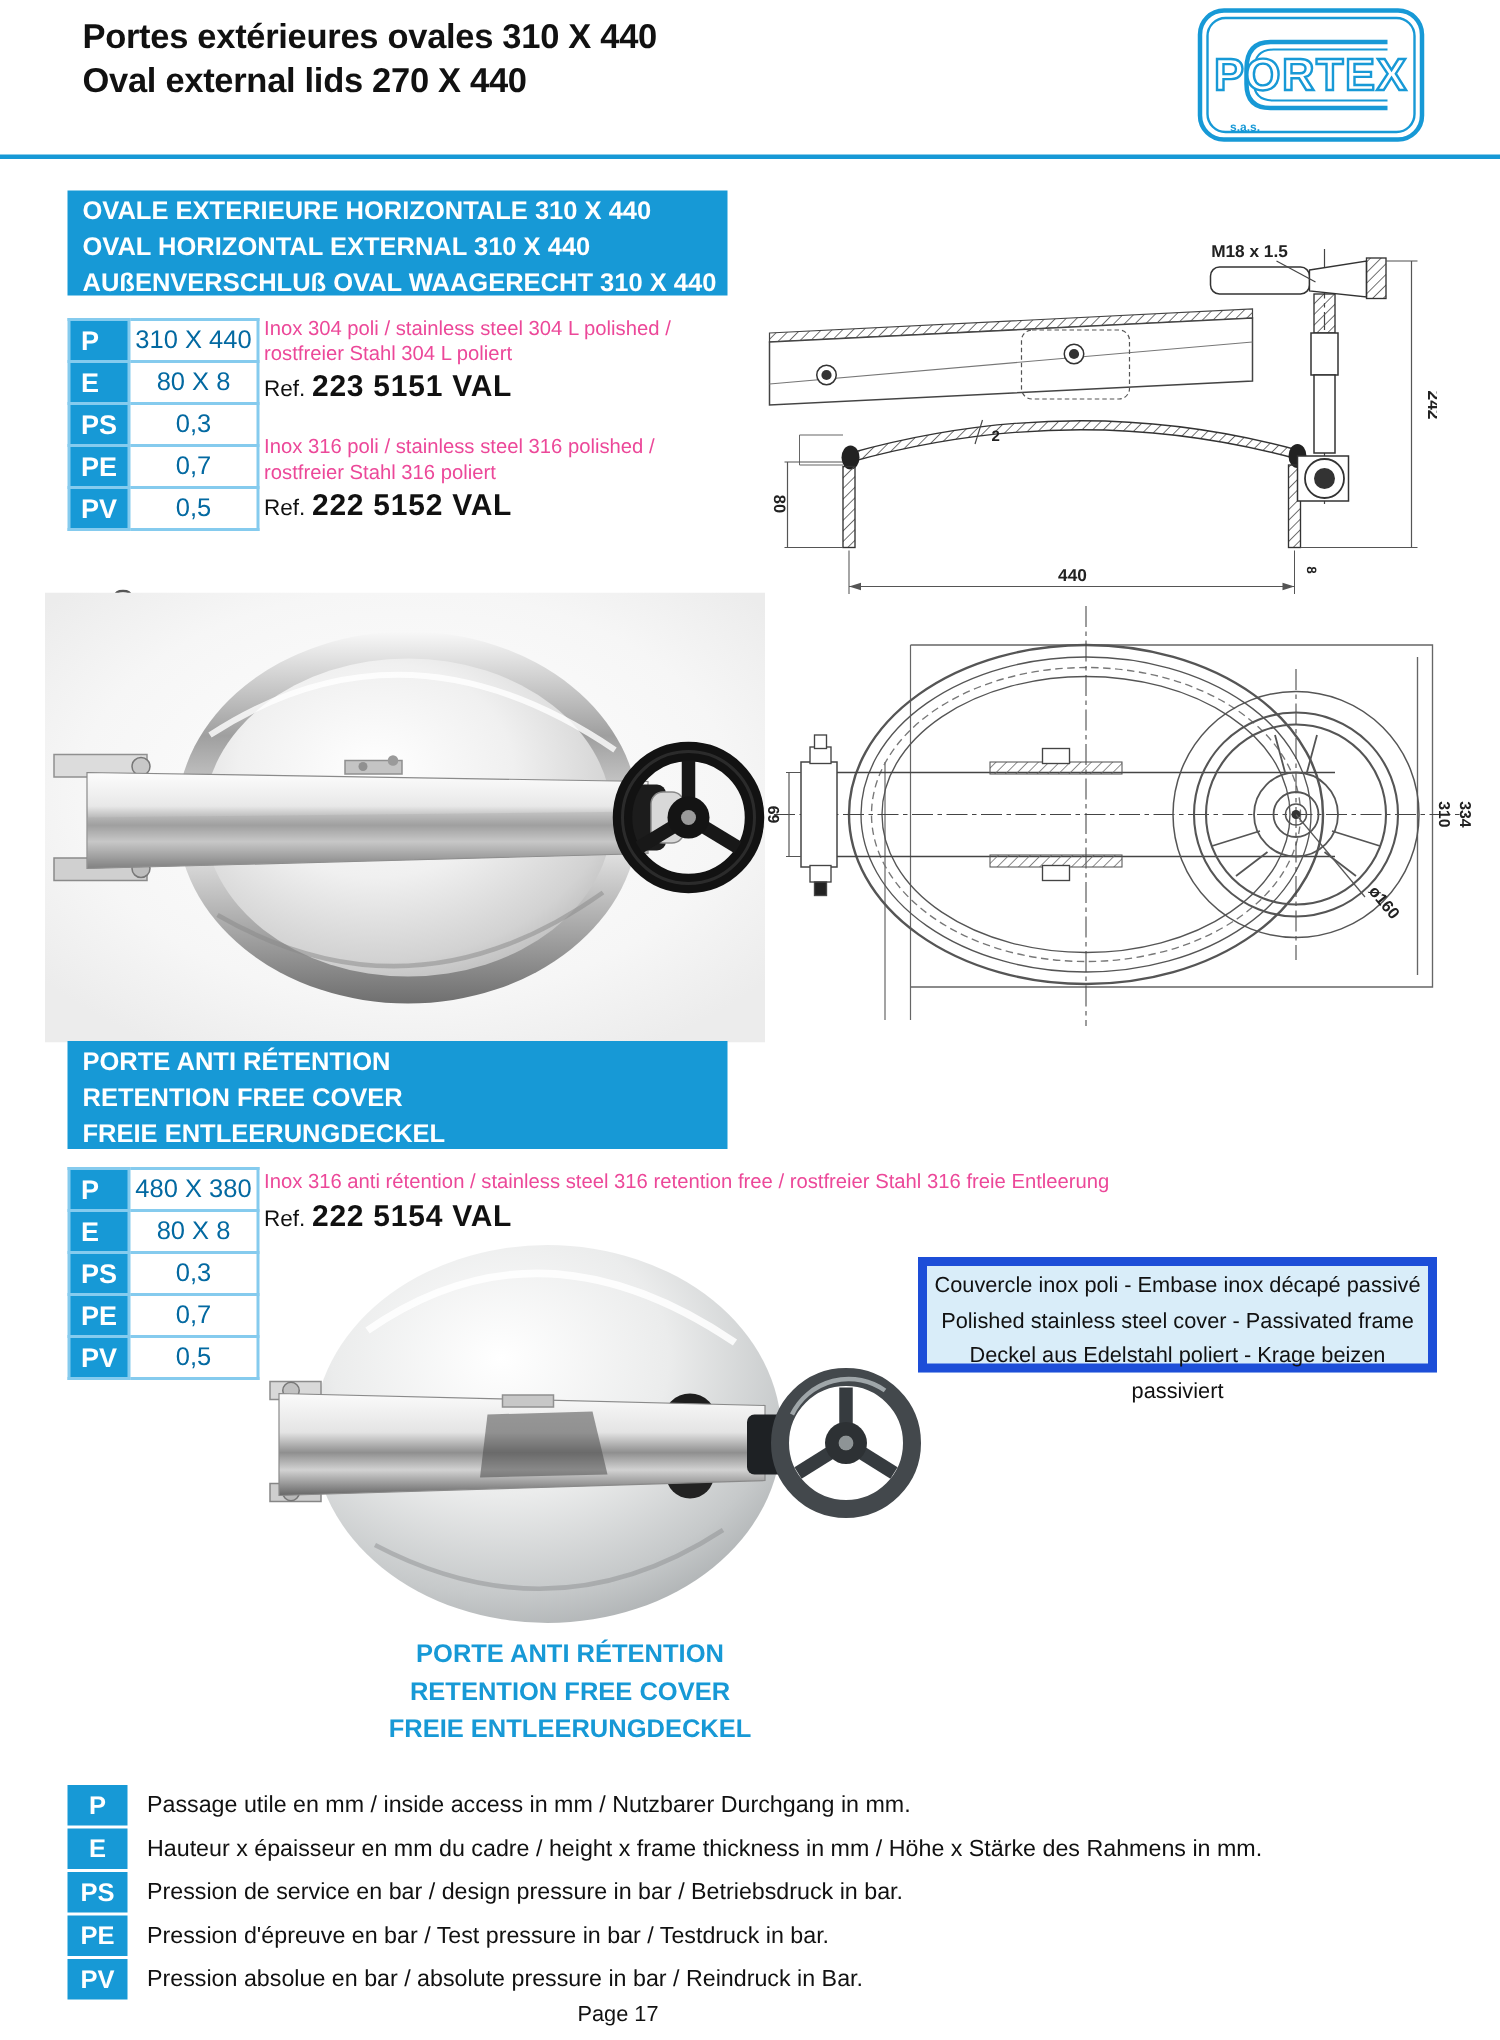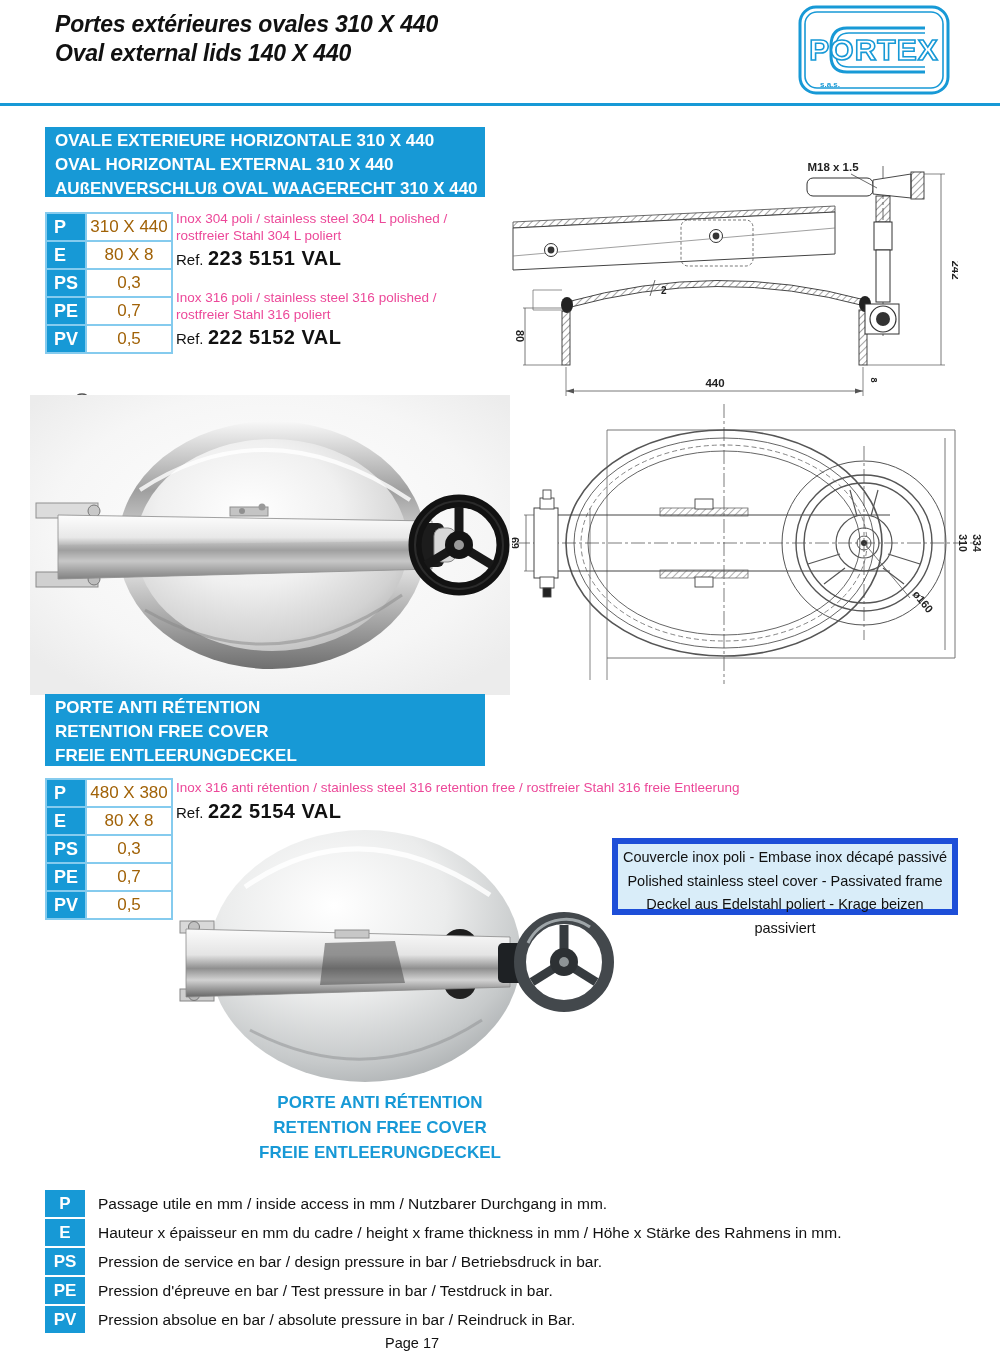--- a/index.html
+++ b/index.html
@@ -5,36 +5,36 @@
   * { margin:0; padding:0; box-sizing:border-box; }
   body { background:#fff; }
   .page {
     position:relative; width:1000px; height:1360px; background:#ffffff;
     font-family:"Liberation Sans", sans-serif; color:#1a1a1a; overflow:hidden;
   }
   .abs { position:absolute; }
 
   
   .title-block { left:55px; top:10px; }
-  .title-line { font-size:23px; font-weight:bold; line-height:29px; color:#111; letter-spacing:-0.2px;font-style:italic; }
+  .title-line { font-size:23px; font-weight:bold; line-height:29px; color:#111; letter-spacing:-0.2px; }
   .header-rule { left:0; top:103px; width:1000px; height:3px; background:#1799d6; }
   .logo { left:795px; top:4px; width:168px; height:98px; }
 
   
   .banner { left:45px; width:440px; background:#1799d6; color:#fff; font-weight:bold;
             font-size:17px; line-height:24px; padding:2px 0 3px 10px; }
   .banner1 { top:127px; height:70px; }
   .banner2 { top:694px; height:72px; }
 
   
   .spec-table { border-collapse:collapse; }
   .spec-table td { border:2px solid #85cbee; height:28px; }
   .spec-table td.k { background:#1799d6; color:#fff; font-weight:bold; font-size:18px;
                      width:40px; text-align:left; padding-left:7px; }
-  .spec-table td.v { background:#fff; color:#a16207; font-size:17px; width:86px; text-align:center; }
+  .spec-table td.v { background:#fff; color:#0369a1; font-size:17px; width:86px; text-align:center; }
   .table1 { left:45px; top:212px; }
   .table2 { left:45px; top:778px; }
 
   
   .refblock { left:176px; }
   .desc { font-size:13.5px; line-height:16.5px; color:#ec4899; }
   .refline { margin-top:3px; }
   .ref-prefix { font-size:15px; color:#111; }
   .ref-number { font-size:20px; font-weight:bold; color:#111; letter-spacing:0.5px; }
 
@@ -63,21 +63,21 @@
 
   svg text { font-family:"Liberation Sans", sans-serif; }
 </style>
 </head>
 <body>
 
 <div class="page">
 
   <div class="abs title-block">
     <div class="title-line">Portes extérieures ovales 310 X 440</div>
-    <div class="title-line">Oval external lids 140 X 440</div>
+    <div class="title-line">Oval external lids 270 X 440</div>
   </div>
 
   <div class="abs logo">
     <svg width="168" height="98" viewBox="0 0 168 98">
       <rect x="5" y="3" width="148" height="86" rx="16" fill="none" stroke="#1799d6" stroke-width="3"></rect>
       <rect x="10" y="8" width="138" height="76" rx="12" fill="none" stroke="#1799d6" stroke-width="1.6"></rect>
       <path d="M 130 24 L 52 24 Q 36 24 36 42 L 36 52 Q 36 68 52 68 L 130 68" fill="none" stroke="#1799d6" stroke-width="3"></path>
       <path d="M 130 29 L 54 29 Q 41 29 41 43 L 41 51 Q 41 63 54 63 L 130 63" fill="none" stroke="#1799d6" stroke-width="1.4"></path>
       <text x="79" y="56" text-anchor="middle" font-size="30" font-weight="bold" font-family="Liberation Serif, serif" fill="#ffffff" stroke="#1799d6" stroke-width="1.6" letter-spacing="1">PORTEX</text>
       <text x="25" y="83" font-size="8" font-weight="bold" fill="#1799d6">s.a.s.</text>

